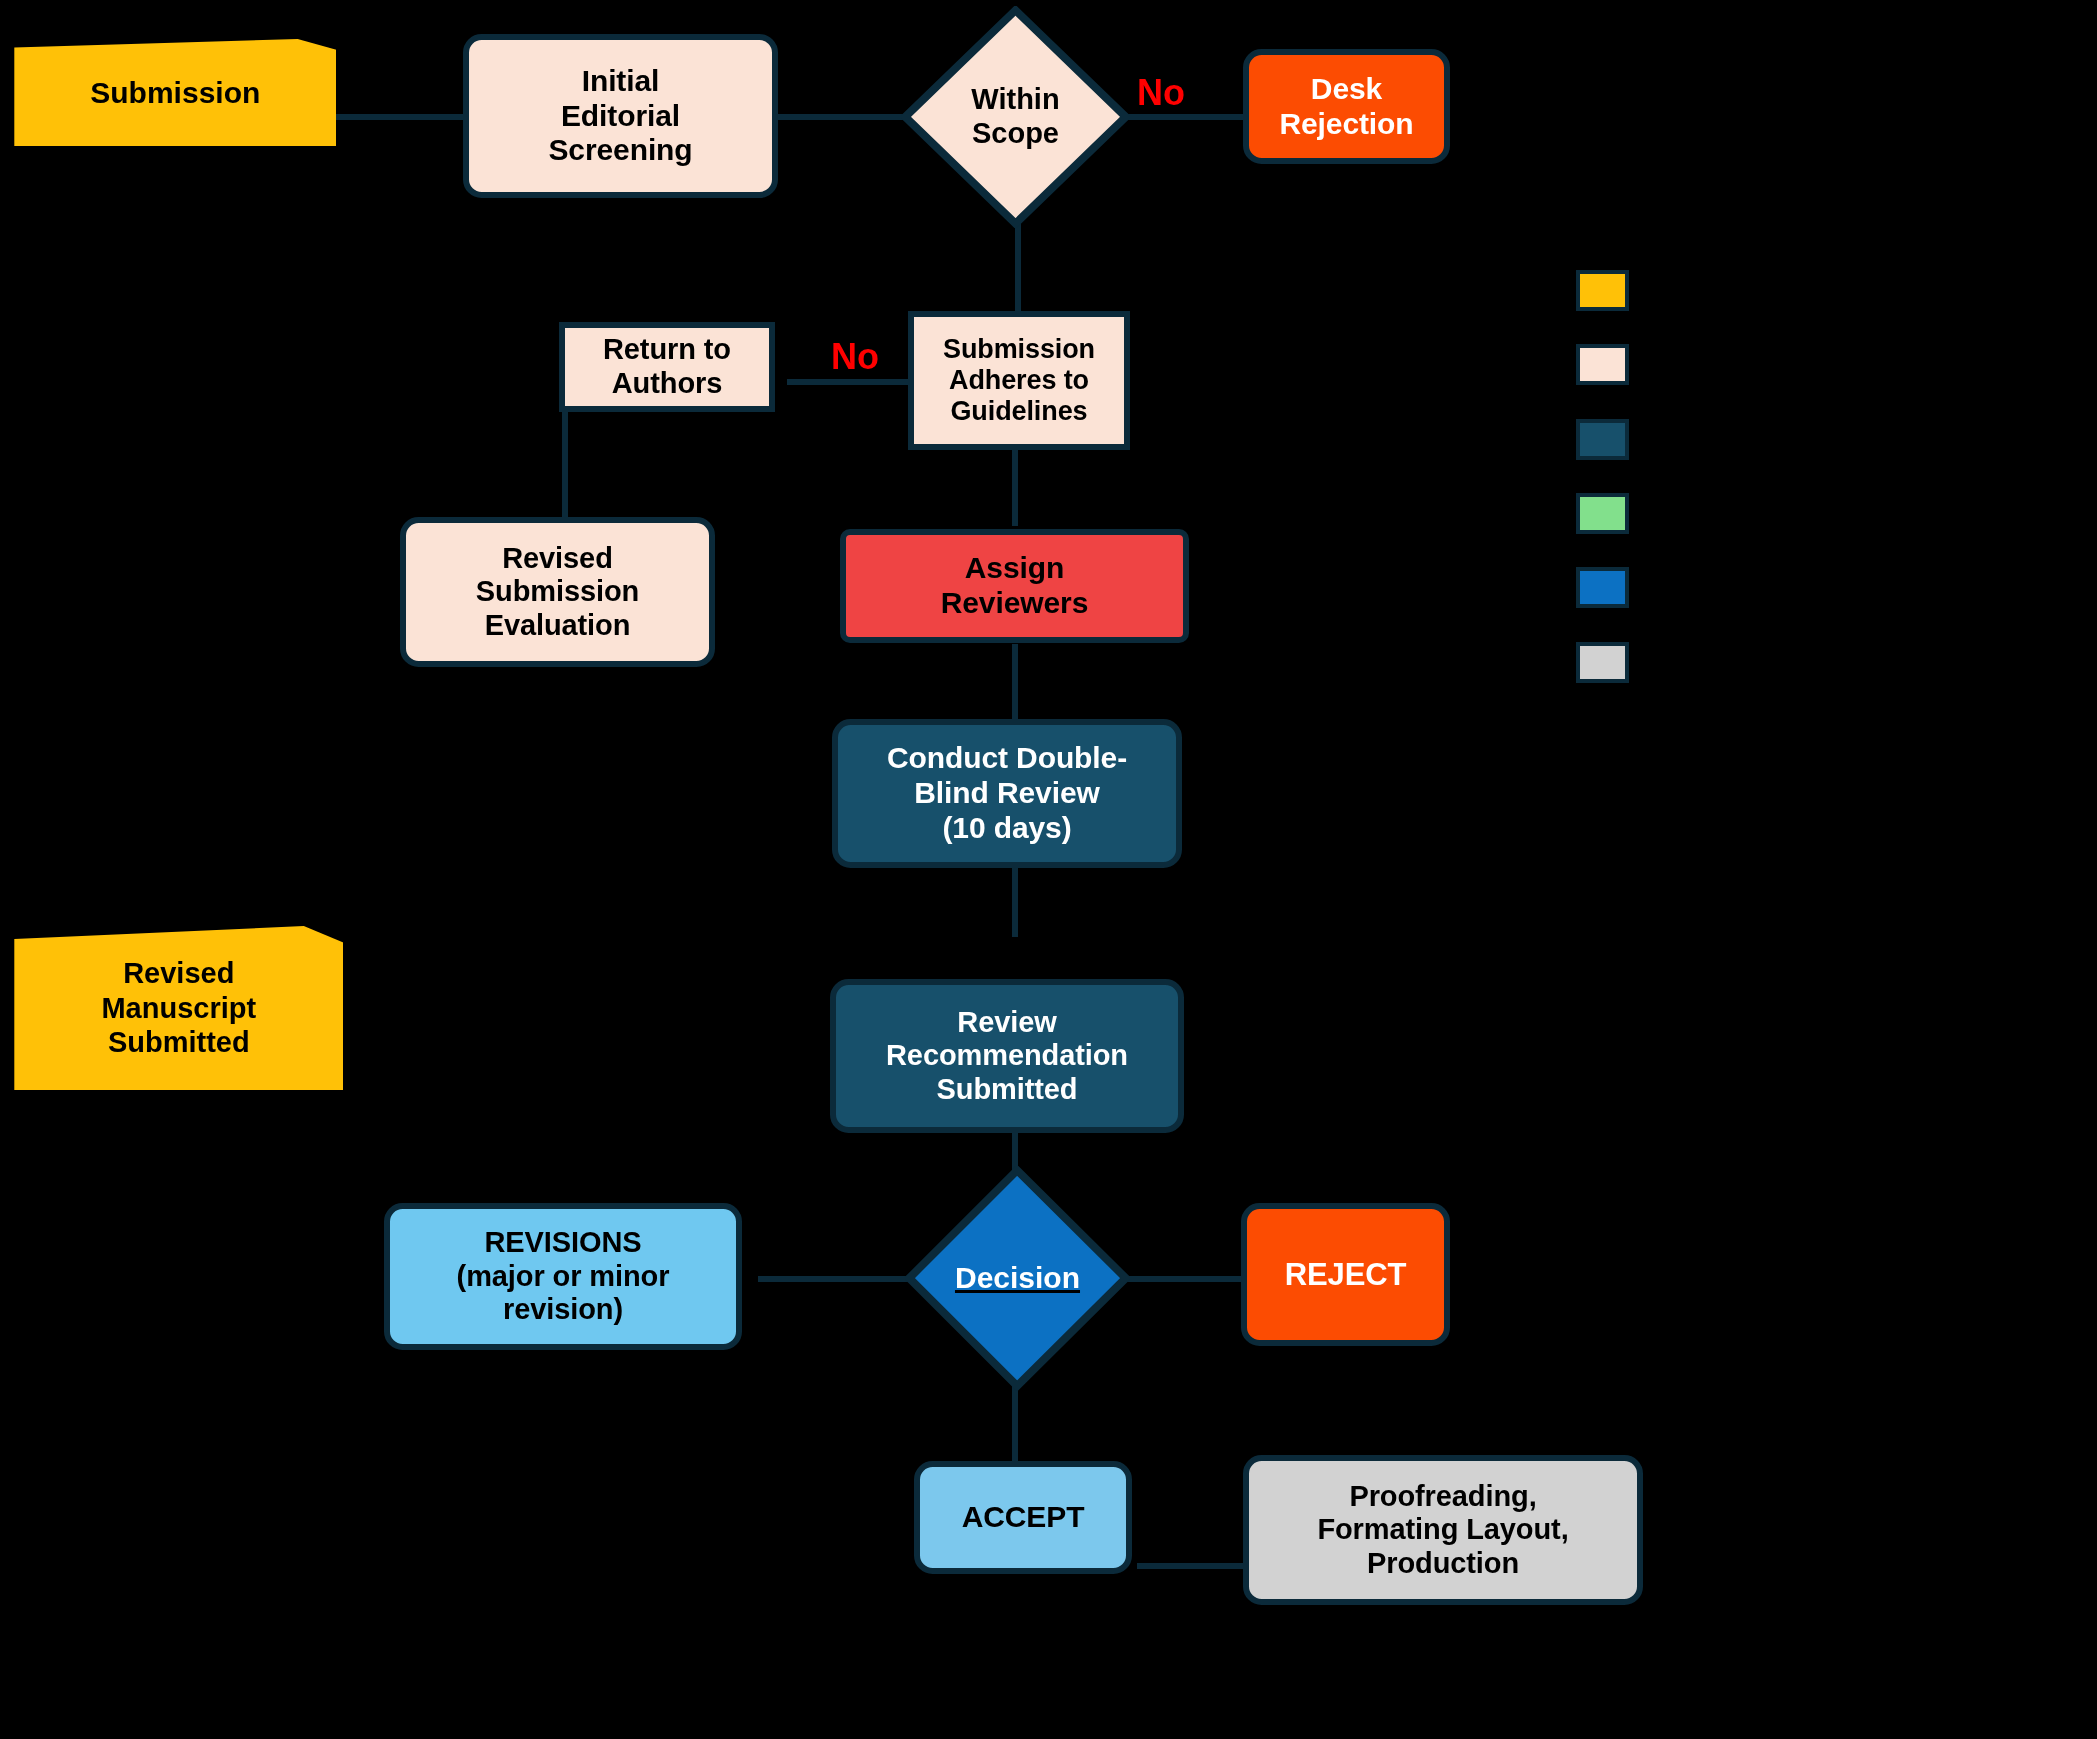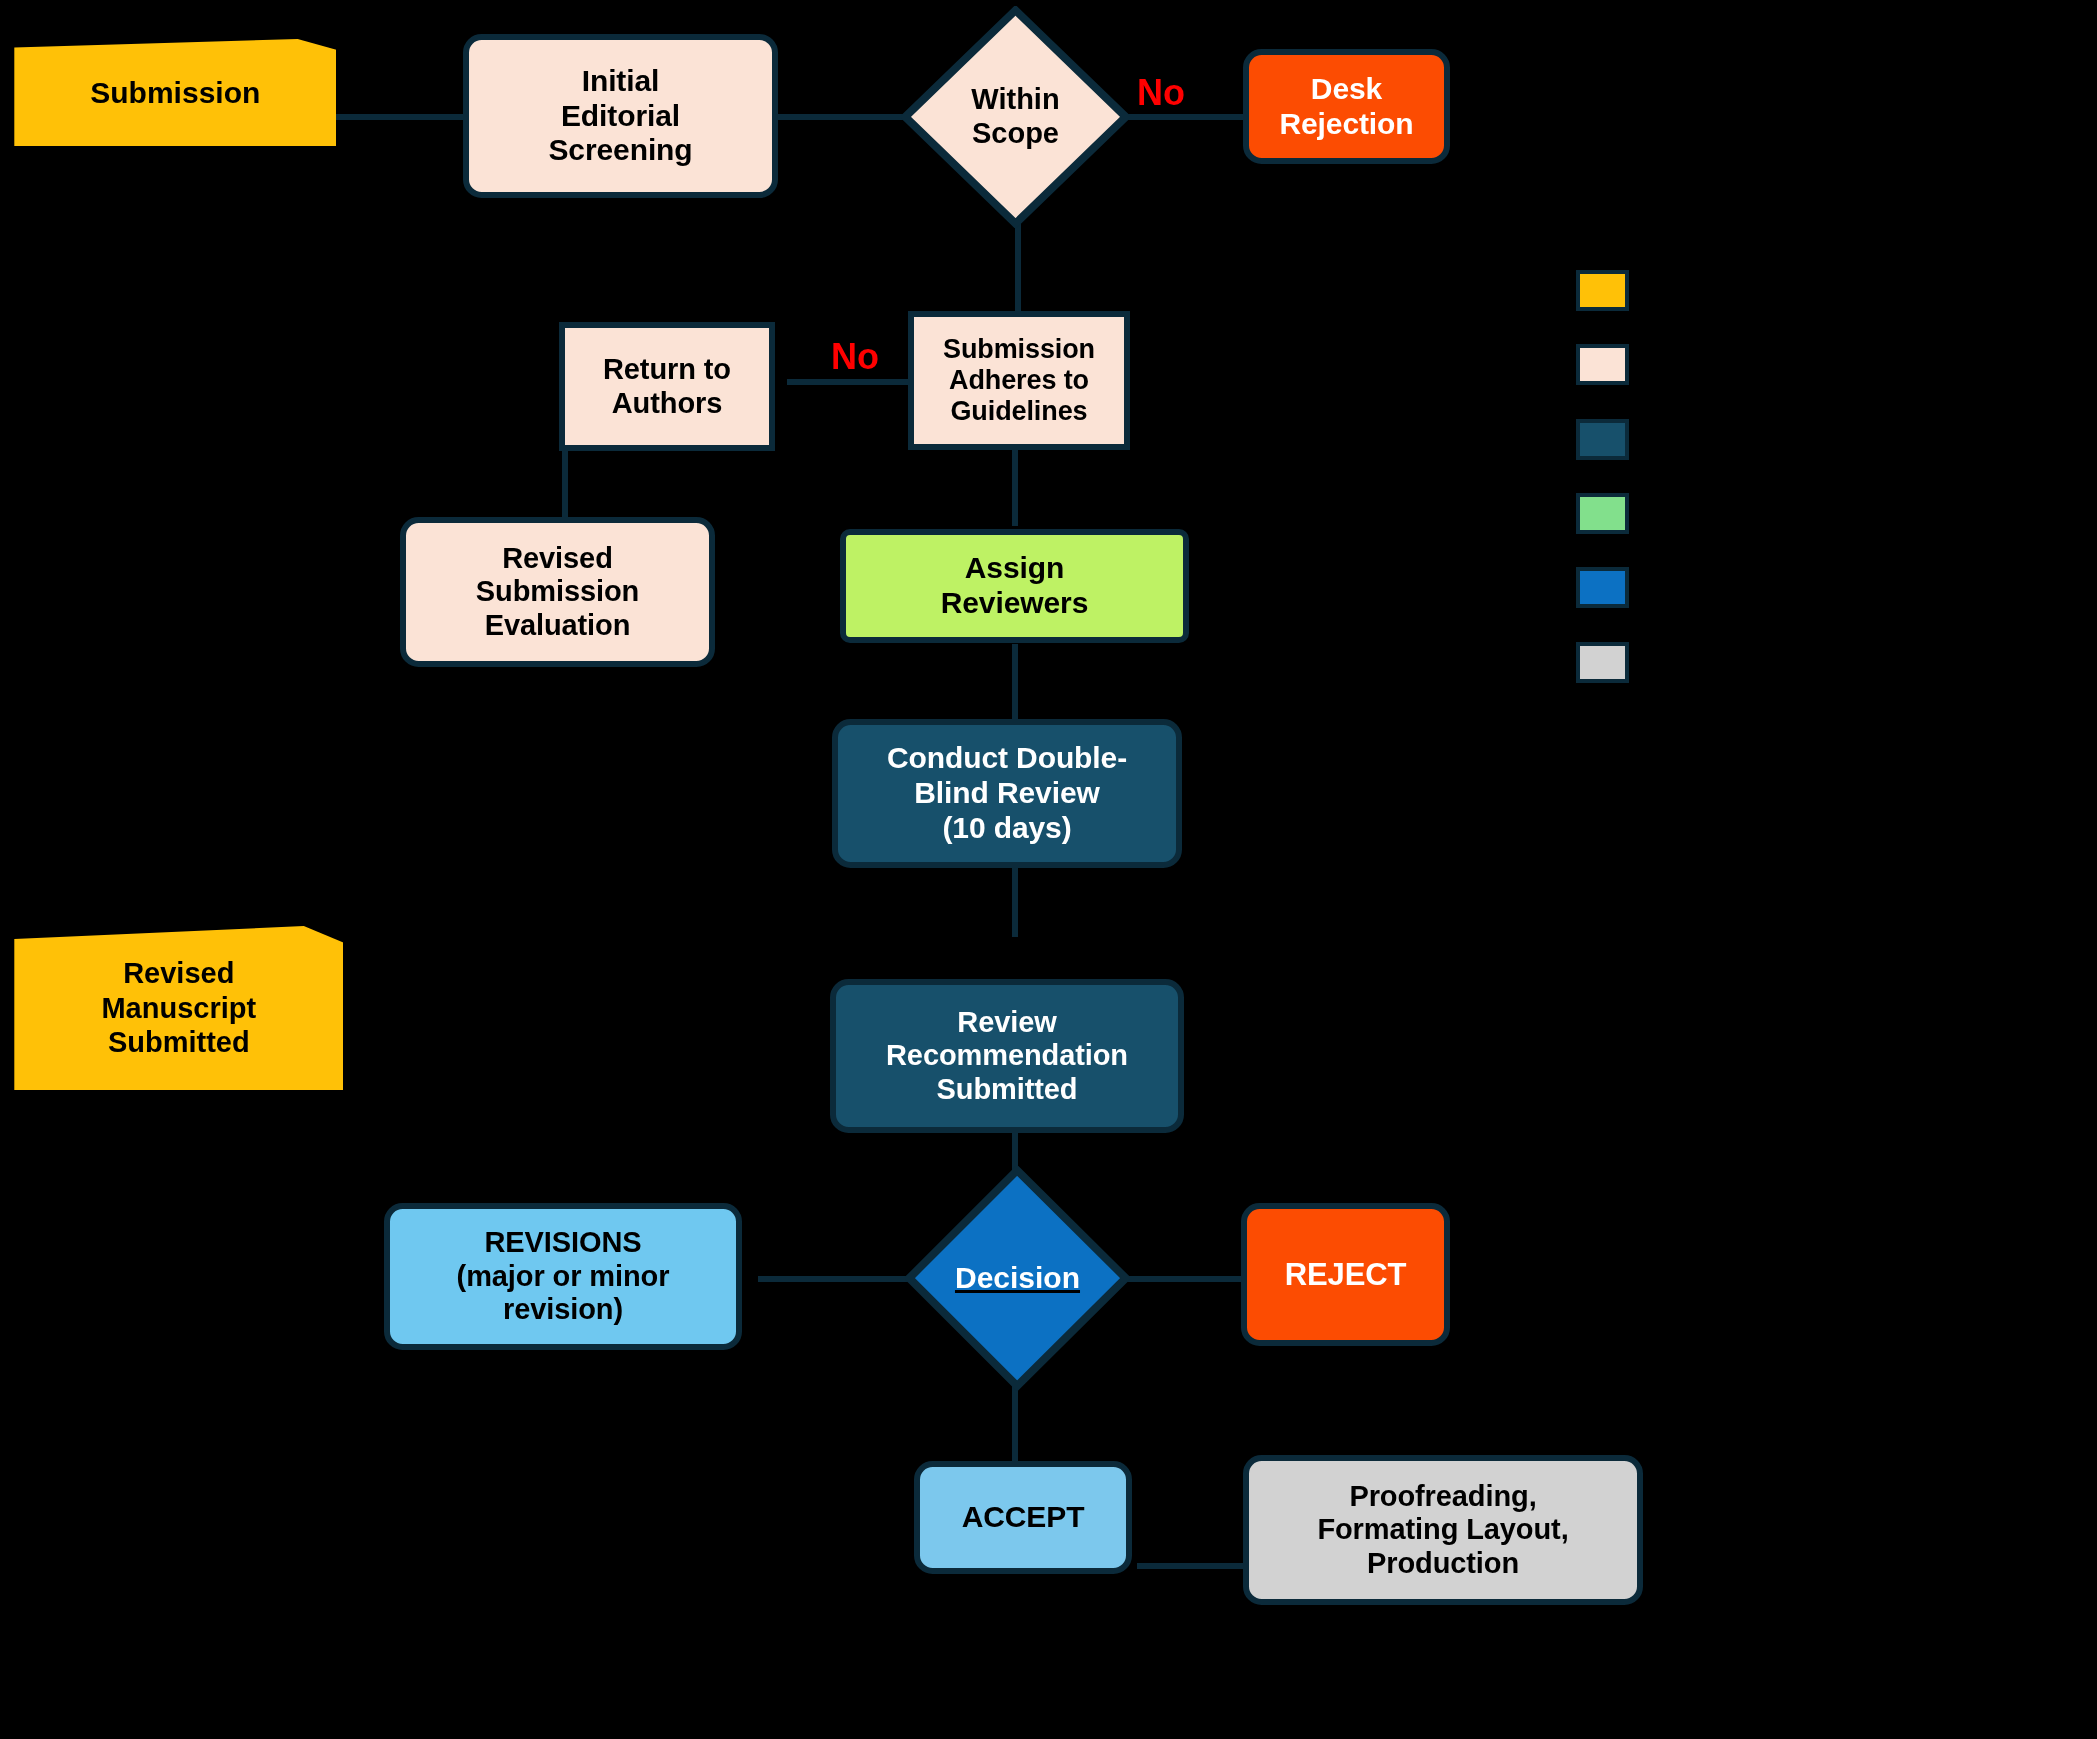--- a/index.html
+++ b/index.html
@@ -149,40 +149,40 @@
 Scope</span>
   </div>
 
   <div class="edge-label" style="left:1137px; top:72px; font-size:36px;">No</div>
 
   <div class="node rounded" style="left:1243px; top:49px; width:207px; height:115px; background:#FC4C02; color:#FFFFFF; font-size:30px;">
     <span>Desk
 Rejection</span>
   </div>
 
-  <div class="node sharp" style="left:559px; top:322px; width:216px; height:129px; background:#FBE3D6; color:#000000; font-size:29px;">
+  <div class="node sharp" style="left:559px; top:322px; width:216px; height:90px; background:#FBE3D6; color:#000000; font-size:29px;">
     <span>Return to
 Authors</span>
   </div>
 
   <div class="edge-label" style="left:831px; top:336px; font-size:36px;">No</div>
 
   <div class="node sharp" style="left:908px; top:311px; width:222px; height:139px; background:#FBE3D6; color:#000000; font-size:27px;">
     <span>Submission
 Adheres to
 Guidelines</span>
   </div>
 
   <div class="node rounded" style="left:400px; top:517px; width:315px; height:150px; background:#FBE3D6; color:#000000; font-size:29px;">
     <span>Revised
 Submission
 Evaluation</span>
   </div>
 
-  <div class="node soft" style="left:840px; top:529px; width:349px; height:114px; background:#bef264; color:#000000; font-size:30px;">
+  <div class="node soft" style="left:840px; top:529px; width:349px; height:114px; background:#ef4444; color:#000000; font-size:30px;">
     <span>Assign
 Reviewers</span>
   </div>
 
   <div class="node rounded" style="left:832px; top:719px; width:350px; height:149px; background:#17506B; color:#FFFFFF; font-size:30px;">
     <span>Conduct Double-
 Blind Review
 (10 days)</span>
   </div>
 

